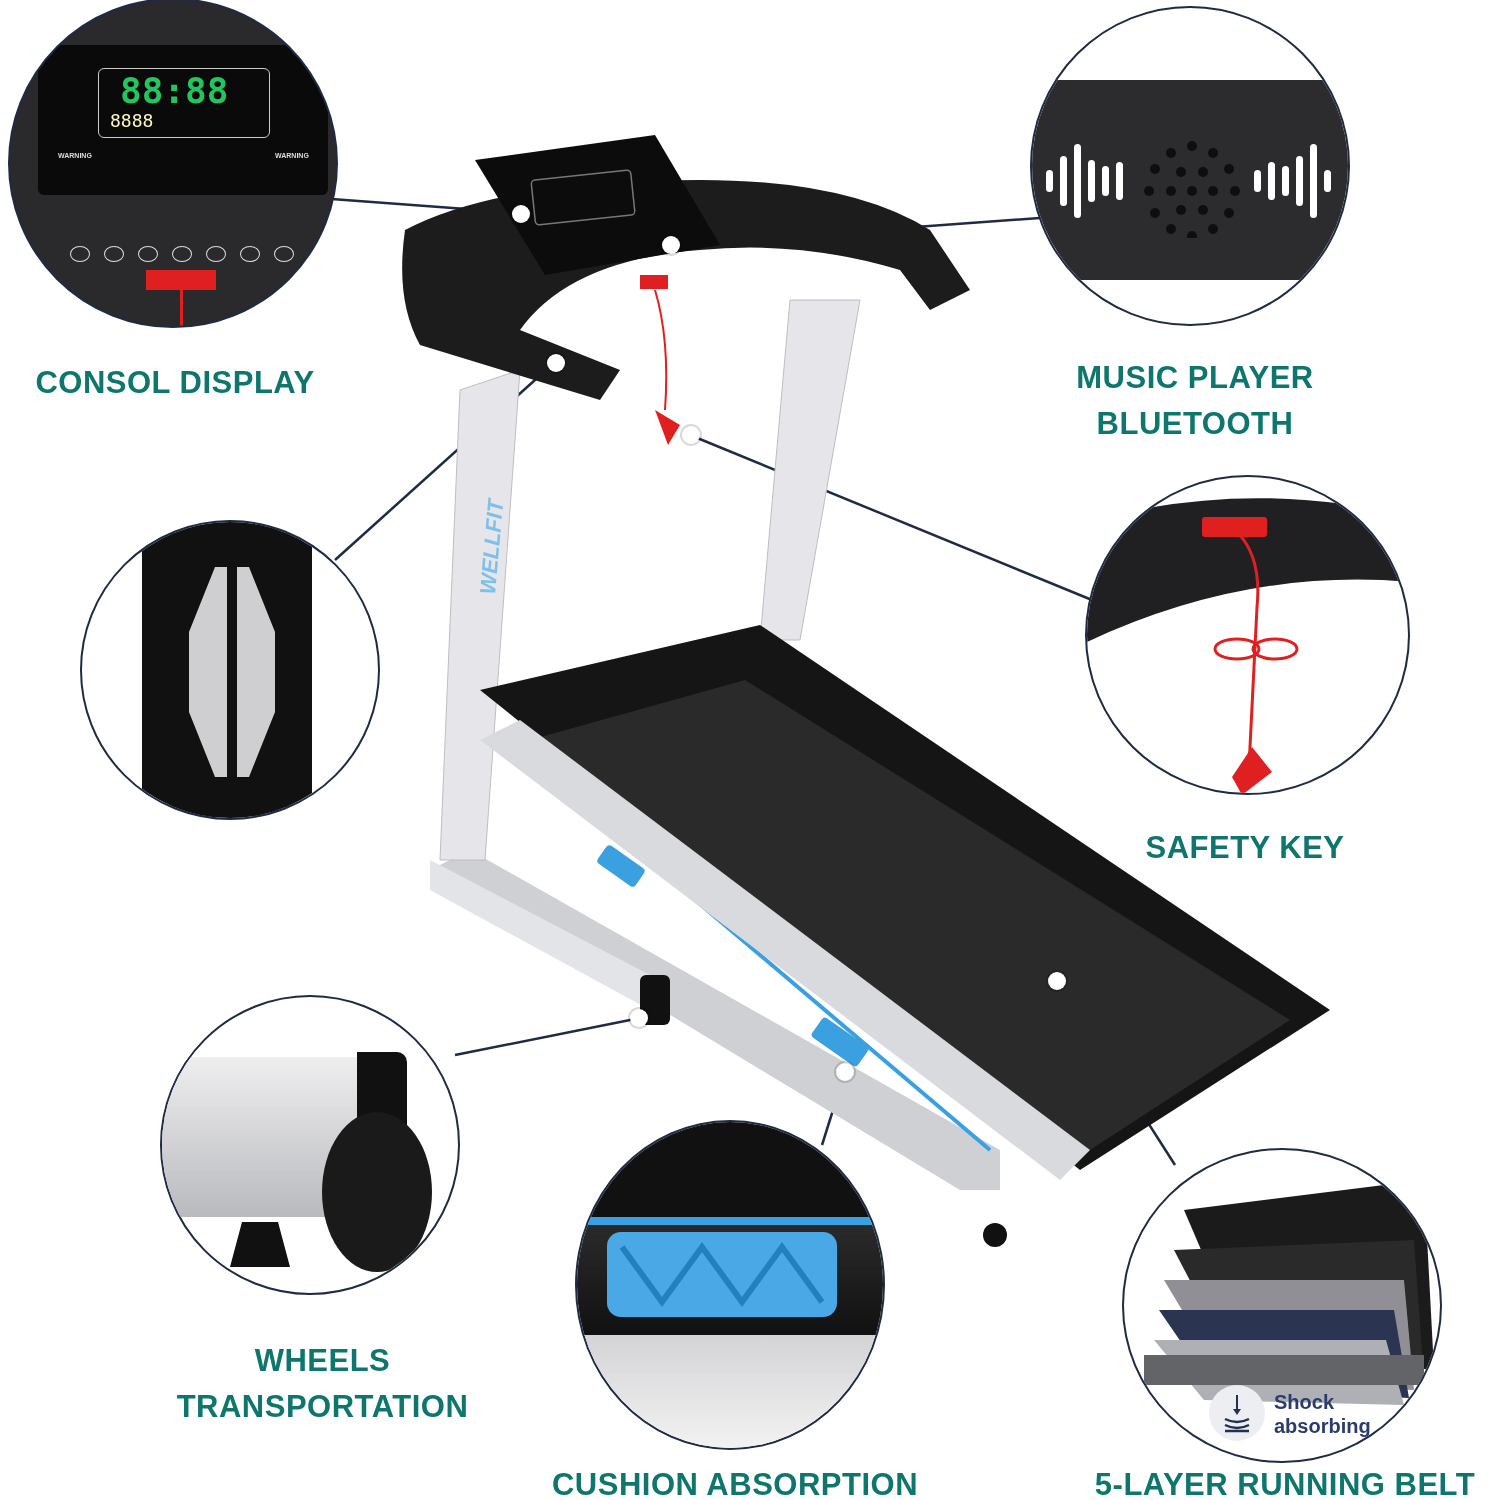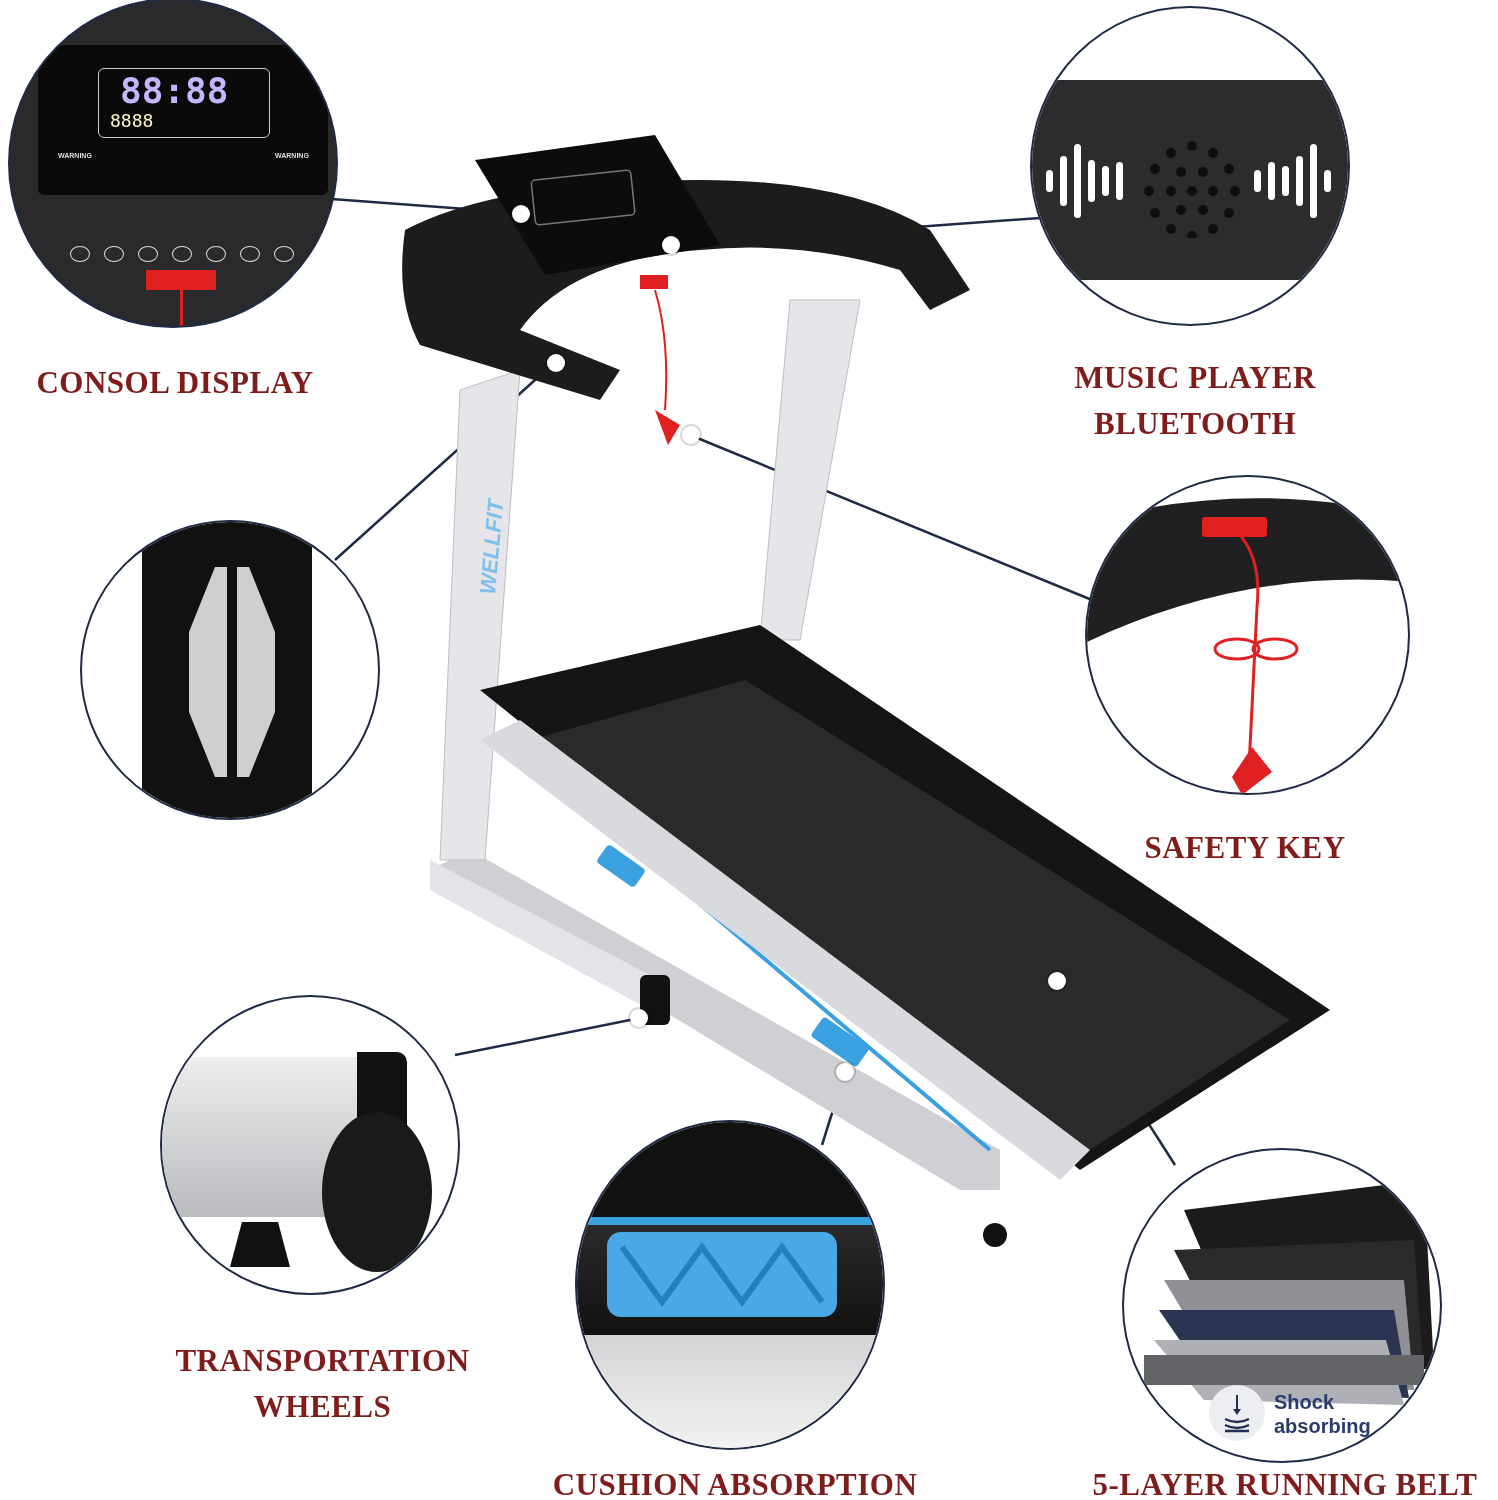--- a/index.html
+++ b/index.html
@@ -1,18 +1,18 @@
 <!DOCTYPE html>
 <html><head>
 <meta charset="utf-8">
 <style>
   html,body{margin:0;padding:0;background:#fff;}
   body{width:1498px;height:1500px;position:relative;overflow:hidden;font-family:"Liberation Sans",sans-serif;}
   .abs{position:absolute;}
-  .label{position:absolute;font-weight:bold;color:#7f1d1d;text-align:center;font-size:31px;line-height:46px;letter-spacing:0.5px;font-family:Liberation Serif, serif;}
+  .label{position:absolute;font-weight:bold;color:#0f766e;text-align:center;font-size:31px;line-height:46px;letter-spacing:0.5px;}
   .circle{position:absolute;border-radius:50%;border:2px solid #1f2a44;overflow:hidden;background:#fff;box-sizing:border-box;}
   .dot{position:absolute;width:18px;height:18px;border-radius:50%;background:#fff;box-shadow:0 0 0 2px rgba(0,0,0,0.15);}
   svg{display:block;}
 </style>
 </head>
 <body>
 
 <svg class="abs" style="left:0;top:0" width="1498" height="1500">
   <g stroke="#1f2a44" stroke-width="2.5" fill="none">
     <line x1="318" y1="198" x2="520" y2="213"></line>
@@ -52,21 +52,21 @@
 
   <path d="M655 290 Q670 340 665 410" stroke="#e02020" stroke-width="2" fill="none"></path>
   <polygon points="655,410 680,425 668,445" fill="#e02020"></polygon>
 
   <text x="0" y="0" transform="translate(495 595) rotate(-85)" font-family="Liberation Sans, sans-serif" font-size="22" font-style="italic" font-weight="bold" fill="#7ec0ea">WELLFIT</text>
 </svg>
 
 <div class="circle" style="left:8px;top:-2px;width:330px;height:330px;background:#2a2a2c;">
   <div class="abs" style="left:28px;top:45px;width:290px;height:150px;background:#0a0a0a;border-radius:6px;"></div>
   <div class="abs" style="left:88px;top:68px;width:170px;height:68px;border:1.5px solid #ccc;border-radius:6px;"></div>
-  <div class="abs" style="left:110px;top:70px;color:#c4b5fd;font-family:'DejaVu Sans Mono',monospace;font-size:36px;font-weight:bold;">88:88</div>
+  <div class="abs" style="left:110px;top:70px;color:#22c55e;font-family:'DejaVu Sans Mono',monospace;font-size:36px;font-weight:bold;">88:88</div>
   <div class="abs" style="left:100px;top:110px;color:#fef9c3;font-family:'DejaVu Sans Mono',monospace;font-size:18px;">8888</div>
   <div class="abs" style="left:48px;top:152px;color:#ddd;font-size:7px;font-weight:bold;">WARNING</div>
   <div class="abs" style="left:265px;top:152px;color:#ddd;font-size:7px;font-weight:bold;">WARNING</div>
   <div class="abs" style="left:60px;top:246px;width:230px;height:24px;display:flex;gap:14px;">
     <span style="width:18px;height:14px;border:1.5px solid #ddd;border-radius:50%;"></span>
     <span style="width:18px;height:14px;border:1.5px solid #ddd;border-radius:50%;"></span>
     <span style="width:18px;height:14px;border:1.5px solid #ddd;border-radius:50%;"></span>
     <span style="width:18px;height:14px;border:1.5px solid #ddd;border-radius:50%;"></span>
     <span style="width:18px;height:14px;border:1.5px solid #ddd;border-radius:50%;"></span>
     <span style="width:18px;height:14px;border:1.5px solid #ddd;border-radius:50%;"></span>
@@ -144,22 +144,22 @@
 </div>
 <div class="label" style="left:1090px;top:825px;width:310px;">SAFETY KEY</div>
 
 <div class="circle" style="left:160px;top:995px;width:300px;height:300px;">
   <div class="abs" style="left:0;top:60px;width:200px;height:160px;background:linear-gradient(180deg,#eeeeef,#b9babe);"></div>
   <div class="abs" style="left:195px;top:55px;width:50px;height:175px;background:#111;border-radius:0 10px 10px 0;"></div>
   <div class="abs" style="left:160px;top:115px;width:110px;height:160px;background:#1a1a1a;border-radius:50%;"></div>
   <div class="abs" style="left:68px;top:225px;width:60px;height:45px;background:#111;clip-path:polygon(20% 0,80% 0,100% 100%,0 100%);"></div>
 </div>
 <div class="label" style="left:150px;top:1338px;width:345px;">
+  <div>WHEELS</div>
   <div>TRANSPORTATION</div>
-  <div>WHEELS</div>
 </div>
 
 <div class="circle" style="left:575px;top:1120px;width:310px;height:330px;">
   <div class="abs" style="left:0;top:0;width:310px;height:95px;background:#111;"></div>
   <div class="abs" style="left:0;top:95px;width:310px;height:8px;background:#3aa0e0;"></div>
   <div class="abs" style="left:0;top:103px;width:310px;height:110px;background:linear-gradient(180deg,#2a2a2a,#111);"></div>
   <div class="abs" style="left:0;top:213px;width:310px;height:117px;background:linear-gradient(180deg,#d4d4d7,#f3f3f3);"></div>
   <svg class="abs" style="left:30px;top:110px" width="230" height="85">
     <rect x="0" y="0" width="230" height="85" rx="14" fill="#4aa8e6"></rect>
     <polyline points="15,15 55,70 95,15 135,70 175,15 215,70" stroke="#2380c0" stroke-width="6" fill="none"></polyline>

